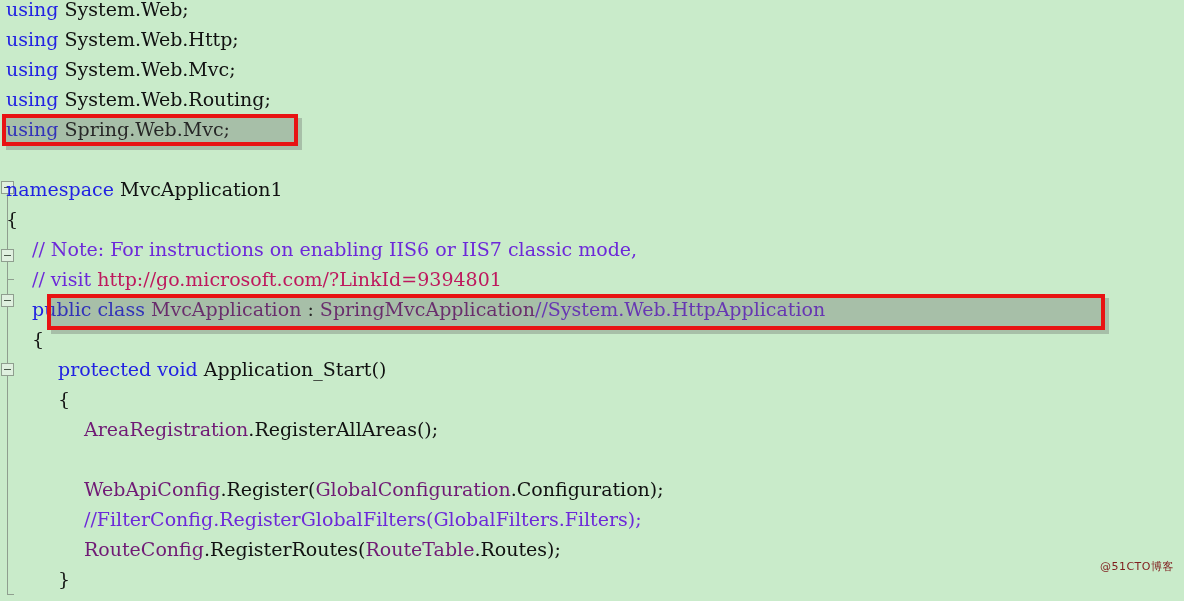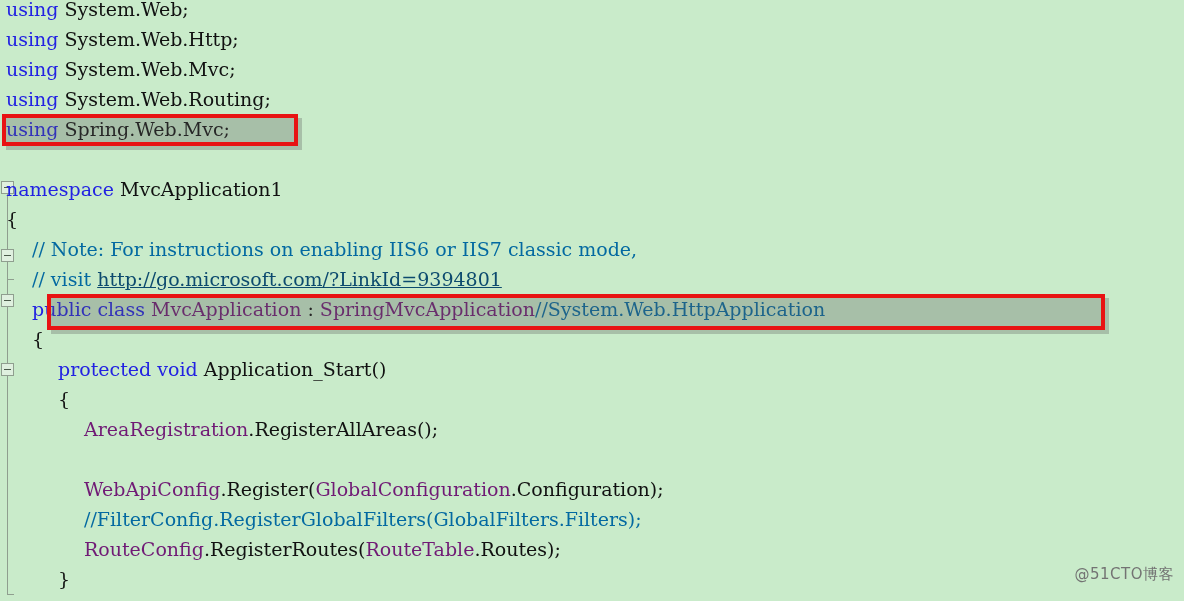--- a/index.html
+++ b/index.html
@@ -67,22 +67,22 @@
   .line {
     position: absolute;
     left: 0;
     height: 30px;
     line-height: 30px;
     white-space: pre;
     color: #111111;
   }
   .kw   { color: #2222e2; }
   .type { color: #701a75; }
-  .cmt  { color: #0369a1; }
-  .url  { color: #0c4a6e; text-decoration: underline; }
+  .cmt  { color: #6d28d9; }
+  .url  { color: #be185d; }
   .plain{ color: #111111; }
 
   
   .redbox {
     position: absolute;
     box-sizing: border-box;
     border: 4px solid #e81313;
     background: transparent;
     pointer-events: none;
   }
@@ -90,24 +90,24 @@
     position: absolute;
     box-sizing: border-box;
     background: rgba(90,90,90,0.30);
     pointer-events: none;
   }
 
   
   #watermark {
     position: absolute;
     right: 10px;
-    bottom: 12px;
+    bottom: 19px;
     font-family: "DejaVu Sans", "Liberation Sans", sans-serif;
-    font-size: 15px;
-    color: #737373;
+    font-size: 11px;
+    color: #7f1d1d;
     letter-spacing: 0.5px;
   }
 </style>
 </head>
 <body>
 
 <div id="editor">
 
   <div id="gutter">
       <div class="fold-line" style="top: 194px; height: 55px;"></div>

